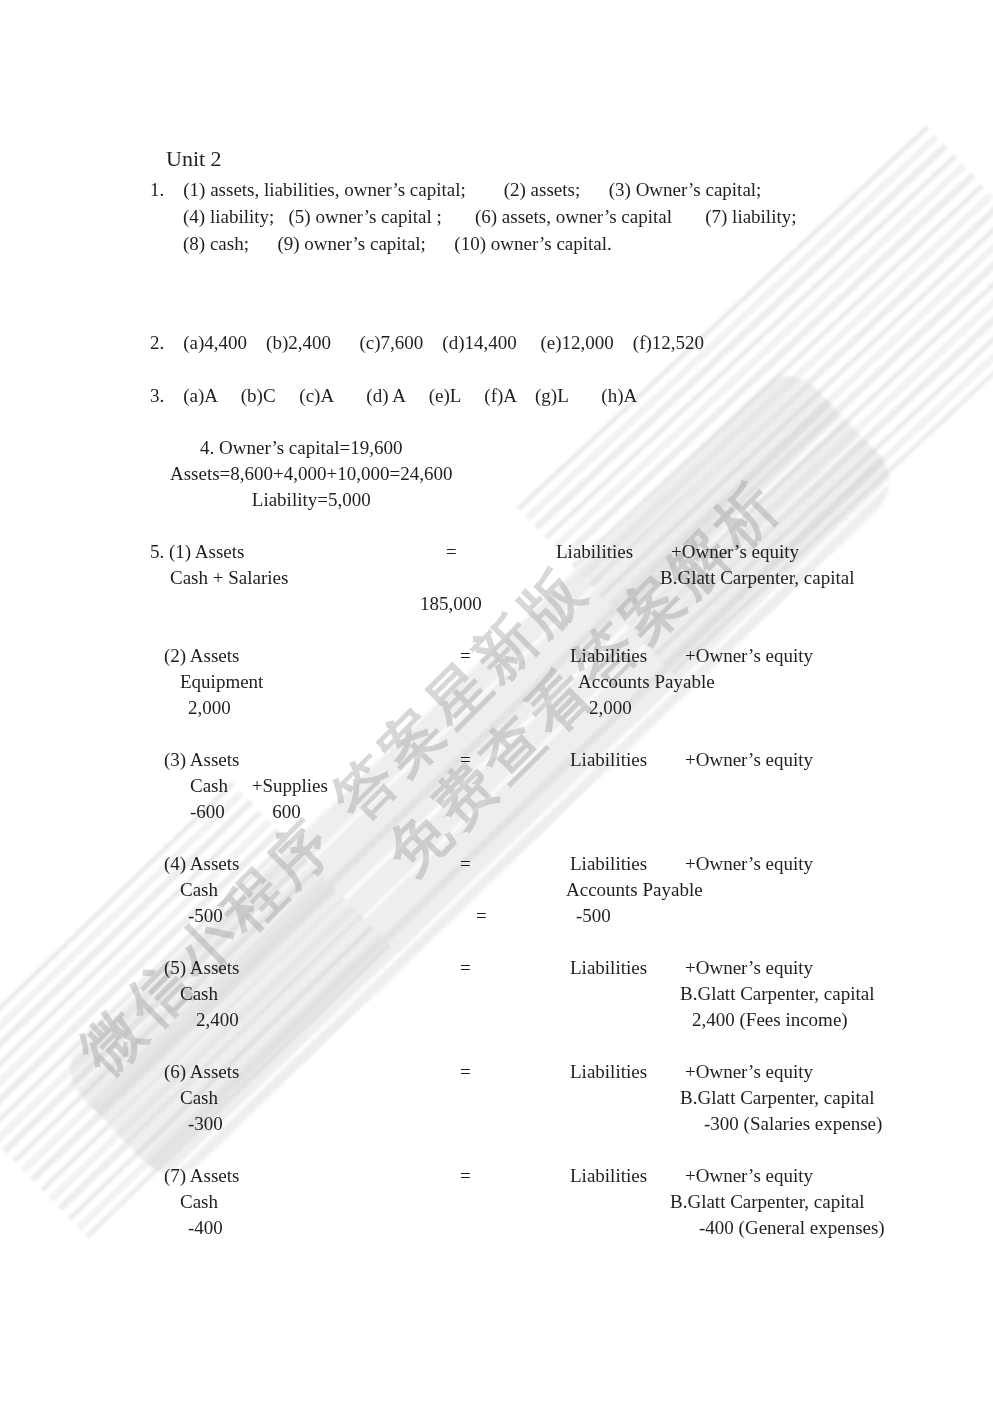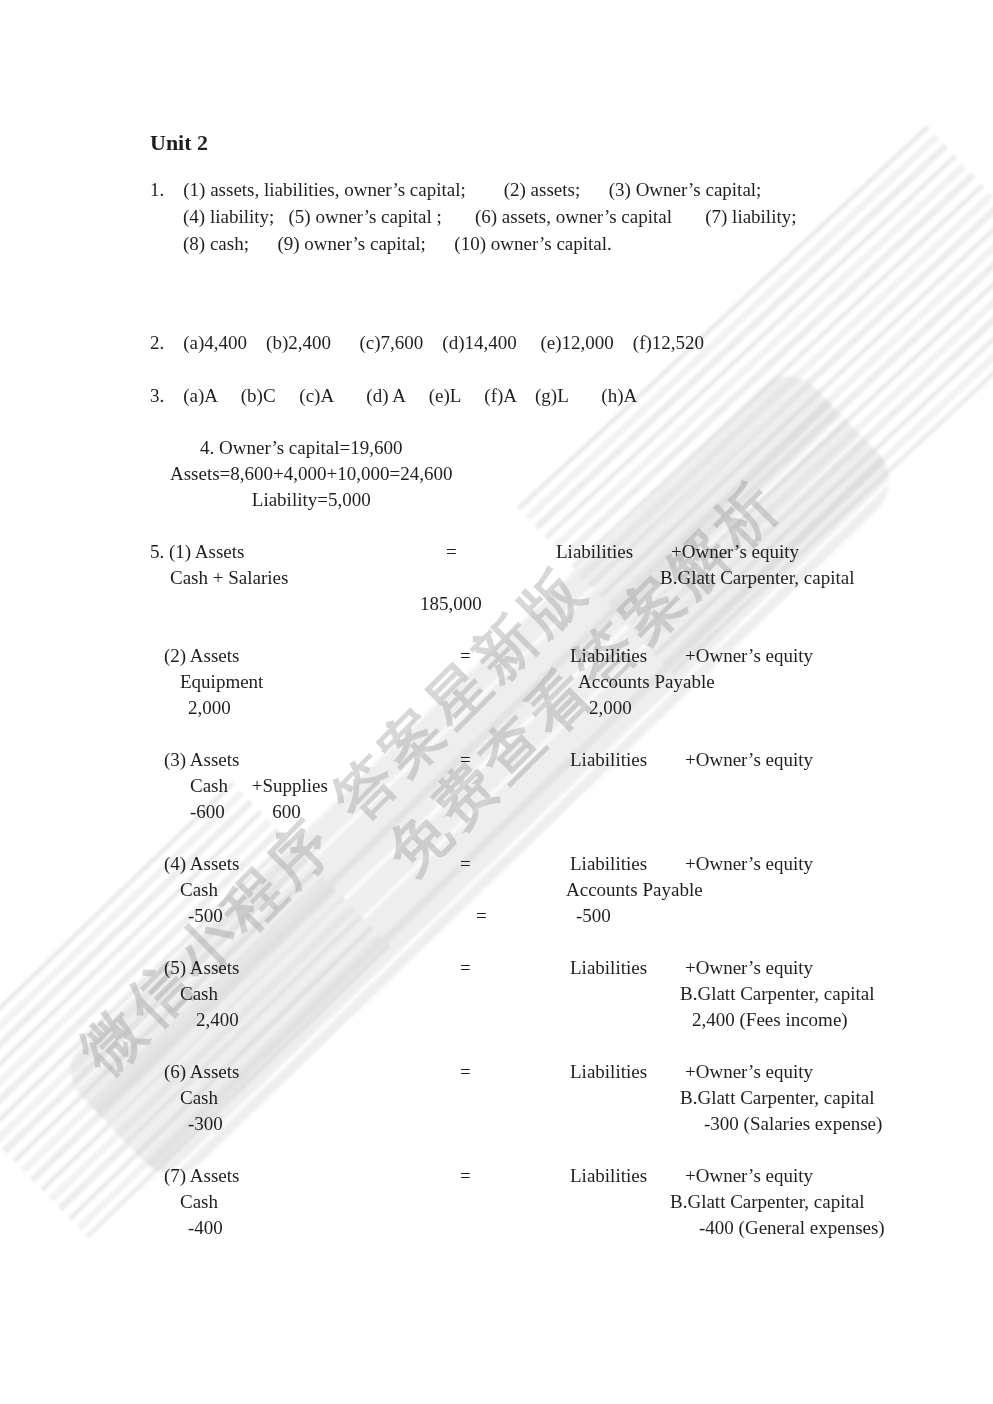--- a/index.html
+++ b/index.html
@@ -41,21 +41,21 @@
     position:absolute;white-space:nowrap;
     font-family:"DejaVu Sans","Liberation Sans",sans-serif;font-weight:700;
     color:#8f8f8f;opacity:0.35;letter-spacing:6px;font-size:60px;
     transform:translate(-50%,-50%) rotate(-45deg);
   }
   #wm1{left:335px;top:820px;}
   #wm2{left:585px;top:678px;}
   
   .content{position:absolute;inset:0;z-index:1;}
   .pre{white-space:pre;}
-  .title{position:absolute;left:150px;top:130px;font-size:22px;font-weight:bold;margin:0;}
+  .title{position:absolute;left:150px;top:130px;font-size:22px;font-weight:normal;margin:16px;}
   .q{position:absolute;left:150px;}
   .q1{top:176px;line-height:27px;}
   .q1 .ind{padding-left:33px;}
   .q2{top:330px;line-height:26px;}
   .q3{top:383px;line-height:26px;}
   .q4{top:435px;line-height:26px;text-align:center;}
   .q4 .ind20{padding-left:20px;}
   .q5{top:539px;}
   .block{margin-bottom:26px;}
   .row{display:flex;line-height:26px;}

